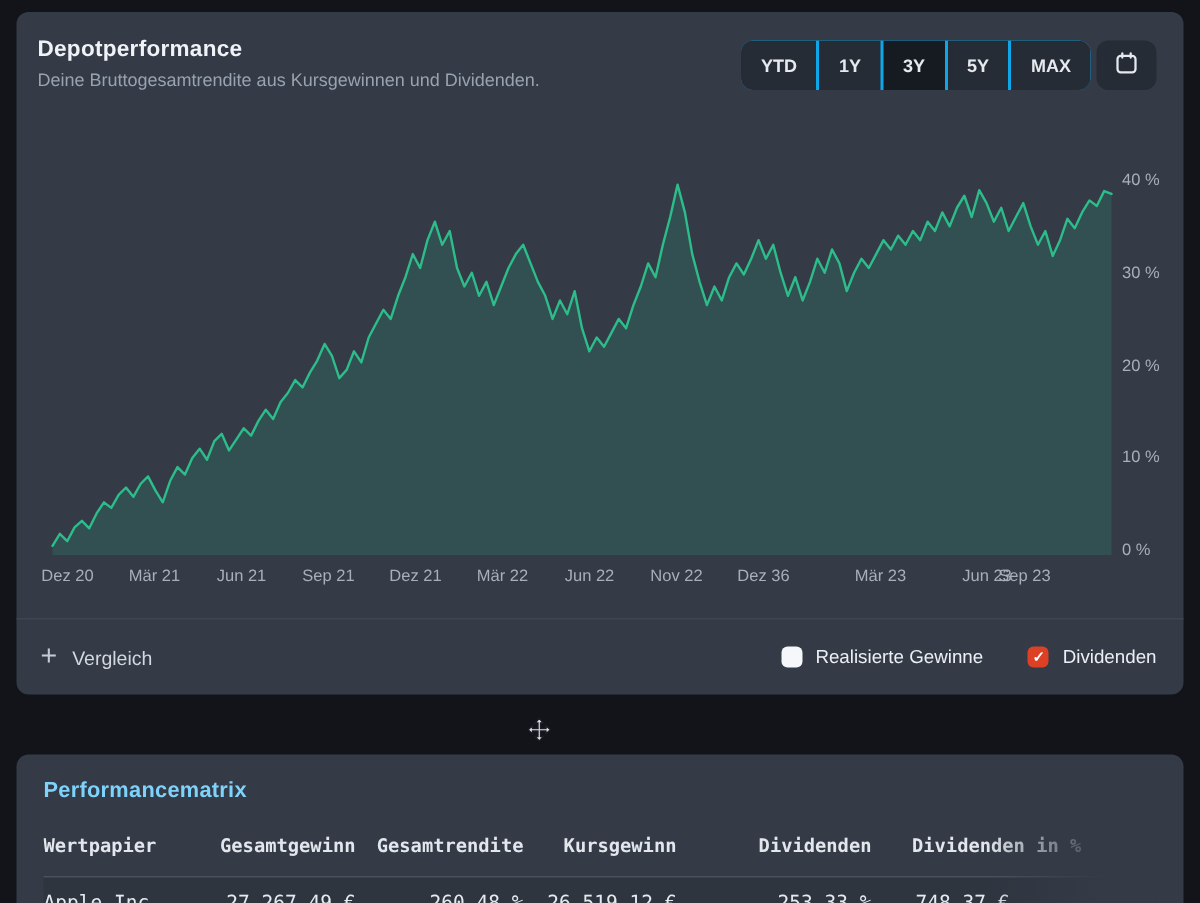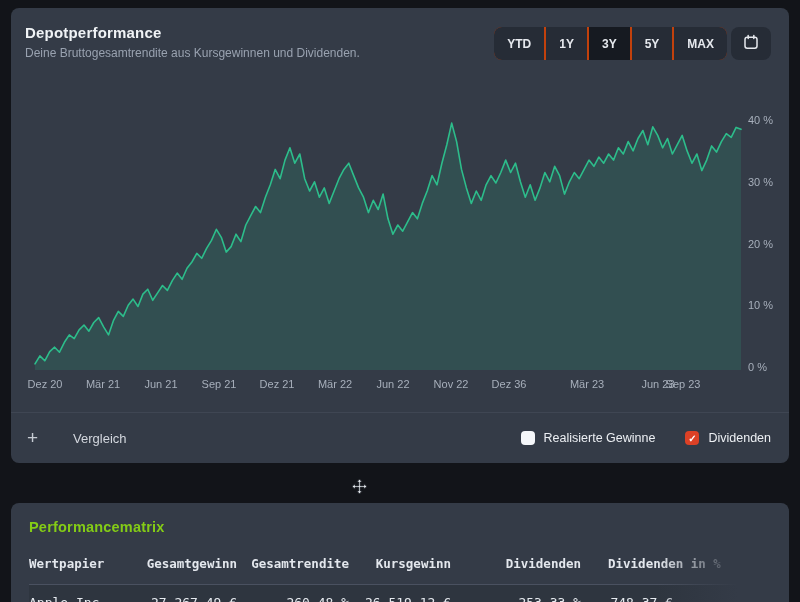--- a/index.html
+++ b/index.html
@@ -9,21 +9,21 @@
   .card { position:absolute; left:11px; width:778px; background:#343b47; border-radius:8px; }
   .card1 { top:8px; height:455px; }
   .card2 { top:503px; height:120px; padding:16px 18px 0 18px; }
 
   
   .c1-header { display:flex; justify-content:space-between; align-items:flex-start; padding:16px 18px 0 14px; }
   .title { color:#f0f3f6; font-size:15px; font-weight:bold; letter-spacing:.2px; }
   .subtitle { color:#99a2b0; font-size:12px; margin-top:5px; }
 
   .range-wrap { display:flex; align-items:center; margin-top:3px; }
-  .range-group { display:flex; gap:2px; background:#c2410c; border-radius:8px; overflow:hidden; }
+  .range-group { display:flex; gap:2px; background:#0ea5e9; border-radius:8px; overflow:hidden; }
   .range-btn { background:#262c36; color:#e6e9ee; font-size:12px; font-weight:bold; border:none;
                height:33px; padding:0 13px; cursor:pointer; font-family:"Liberation Sans",sans-serif; }
   .range-btn.selected { background:#161a21; }
   .cal-btn { background:#262c36; border:none; border-radius:8px; height:33px; width:40px; margin-left:4px;
              display:flex; align-items:center; justify-content:center; cursor:pointer; }
 
   
   .plot { position:absolute; left:22px; top:102px; width:710px; height:260px; }
   .plot svg { display:block; overflow:visible; }
   .ylabels { position:absolute; left:737px; top:102px; width:45px; height:260px; }
@@ -31,33 +31,33 @@
   .xlabels { position:absolute; left:22px; top:370px; width:710px; height:16px; }
   .xlabels span { position:absolute; transform:translateX(-50%); color:#a7afbb; font-size:11px; white-space:nowrap; }
 
   .c1-divider { position:absolute; left:0; right:0; top:404px; height:1px; background:#3f4653; }
 
   
   .c1-footer { position:absolute; left:0; right:0; top:405px; height:50px; display:flex;
                align-items:center; justify-content:space-between; padding:0 18px 0 16px; }
   .compare { display:flex; align-items:center; gap:10px; background:none; border:none; cursor:pointer; }
   .plus { color:#c6cbd3; font-size:19px; font-weight:normal; line-height:16px; }
-  .compare-label { color:#d3d7de; font-size:13px;margin-left:25px; }
+  .compare-label { color:#d3d7de; font-size:13px; }
   .toggles { display:flex; align-items:center; gap:30px; }
   .toggle { display:flex; align-items:center; gap:9px; cursor:pointer; }
   .checkbox { width:14px; height:14px; border-radius:4px; background:#f5f7fa; display:flex;
               align-items:center; justify-content:center; font-size:10px; font-weight:bold; color:#fff; }
   .checkbox.checked { background:#dc4126; }
   .toggle-label { color:#eceff3; font-size:12.5px; font-weight:500; }
 
   
   .cursor { position:absolute; left:351px; top:478px; width:17px; height:17px; }
 
   
-  .c2-title { color:#84cc16; font-size:14.5px; font-weight:bold; letter-spacing:.2px; }
+  .c2-title { color:#7dd3fc; font-size:14.5px; font-weight:bold; letter-spacing:.2px; }
   .table-wrap { position:relative; margin-top:15px; overflow:hidden; font-family:"DejaVu Sans Mono","Liberation Mono",monospace; }
   .trow { display:grid; grid-template-columns:100px 108px 112px 102px 130px 92px 160px; align-items:center; }
   .trow .cell { font-size:12.5px; white-space:nowrap; text-align:right; }
   .trow .cell:first-child { text-align:left; }
   .trow .cell:last-child { text-align:left; padding-left:27px; }
   .thead { height:26px; }
   .thead .cell { font-weight:bold; color:#e3e7ed; }
   .t-divider { height:1px; background:#4a5160; margin:8px -18px 0 -18px; }
   .tbody-row { height:34px; margin:0 -18px; padding:0 18px; background:rgba(0,0,0,0.10); }
   .tbody-row .cell { color:#e6eaef; font-size:13px; }

